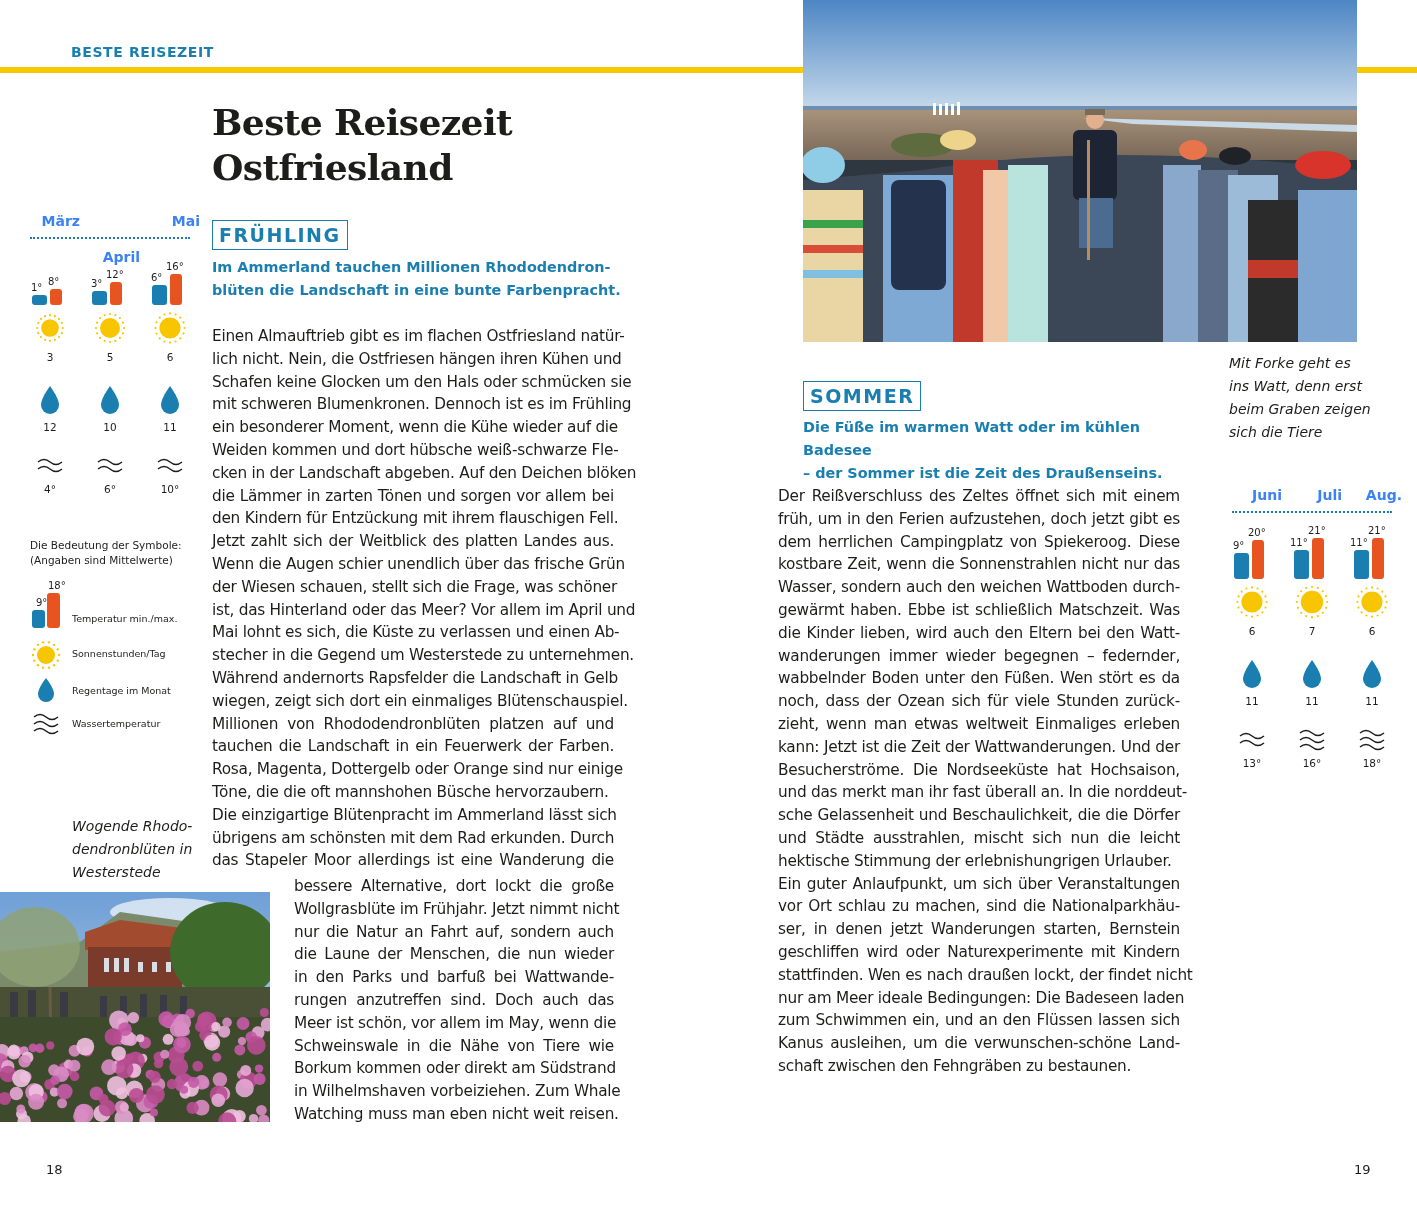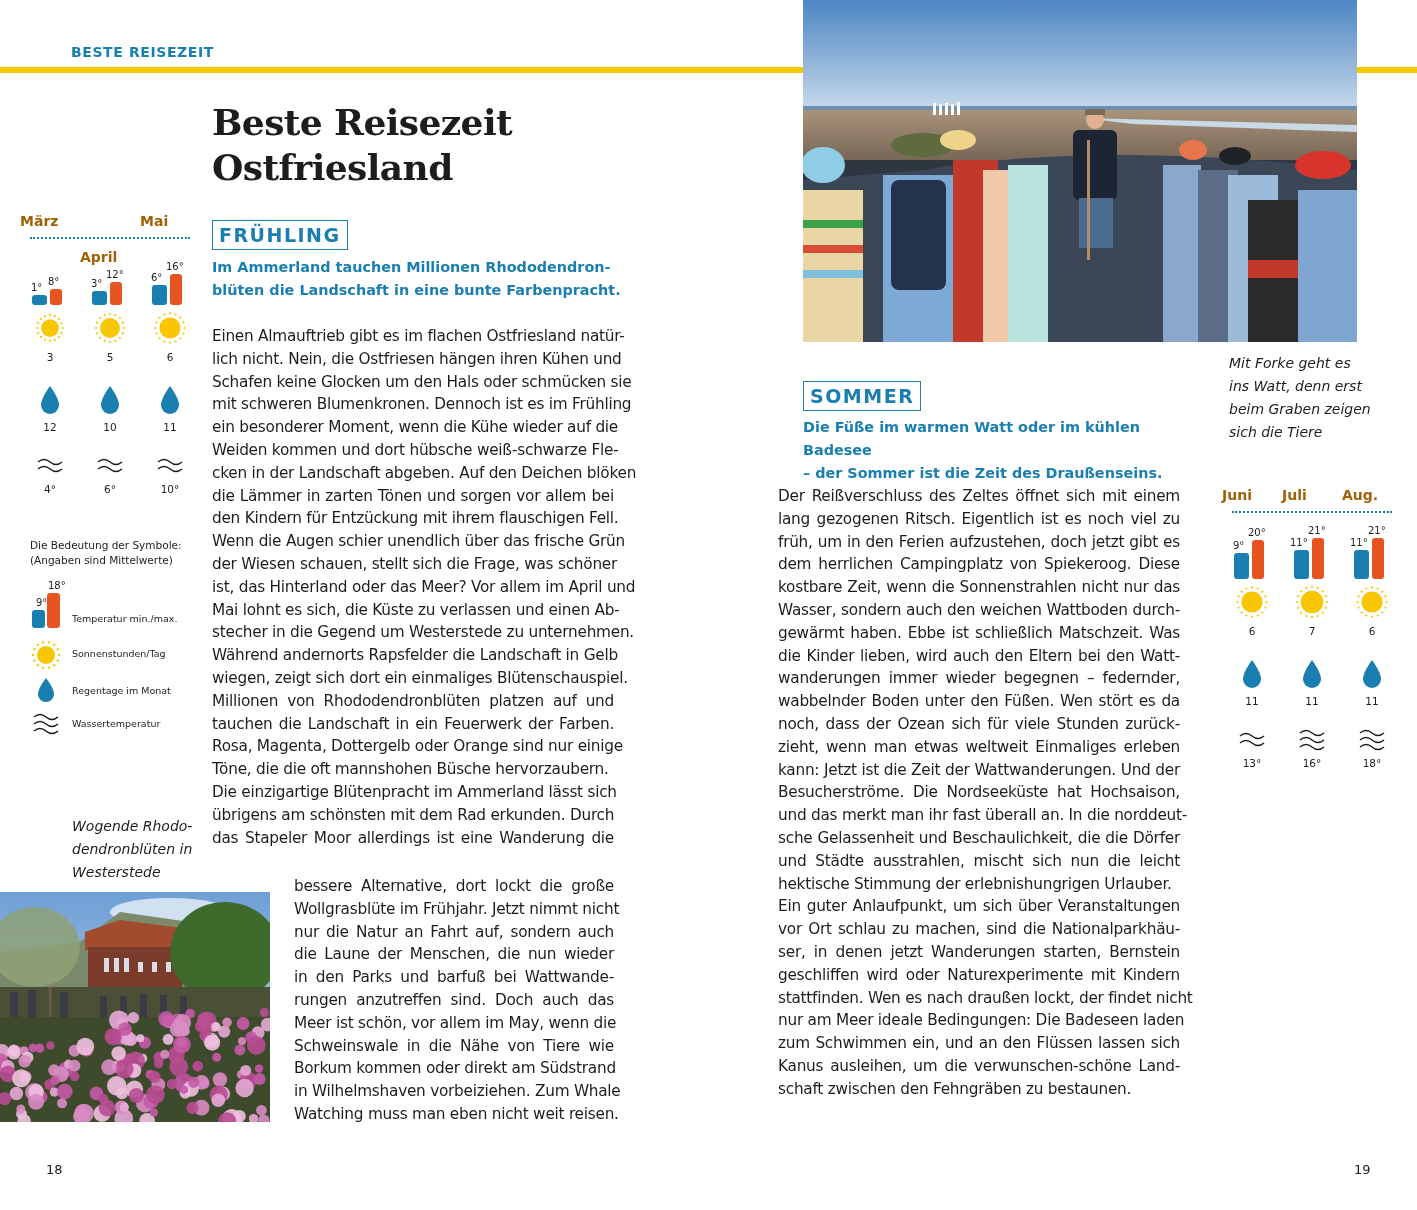--- a/index.html
+++ b/index.html
@@ -20,21 +20,21 @@
   .body-text { position: absolute; font-size: 15.3px; line-height: 22.8px; text-align: justify; color: #1d1d1b; letter-spacing: -0.25px; }
   .body-text .line { display: block; text-align: justify; text-align-last: justify; white-space: nowrap; height: 22.8px; overflow: visible; }
   .body-text .line.last { text-align-last: left; }
 
   .caption { position: absolute; font-style: italic; font-size: 14px; line-height: 23px; color: #1d1d1b; }
 
   .photo { position: absolute; overflow: hidden; }
 
   .climate { position: absolute; }
   .climate .months { position: absolute; left: 0; top: 0; width: 100%; height: 26px; border-bottom: 2px dotted #1a7fb0; }
-  .climate .month { position: absolute; top: 0; width: 60px; text-align: left; font-size: 14px; font-weight: bold; color: #a16207; }
+  .climate .month { position: absolute; top: 0; width: 60px; text-align: right; font-size: 14px; font-weight: bold; color: #3b82f6; }
   .climate .col { position: absolute; width: 60px; }
   .bar { position: absolute; bottom: 0; border-radius: 3px; }
   .bar.min { background: #1a7fb0; width: 15px; }
   .bar.max { background: #e8541f; width: 12px; }
   .tlabel { position: absolute; font-size: 10px; color: #1d1d1b; white-space: nowrap; }
   .small-val { position: absolute; width: 60px; text-align: center; font-size: 10.5px; color: #1d1d1b; }
   .icon-box { position: absolute; left: 50%; transform: translateX(-50%); }
 
   .legend-title { position: absolute; left: 30px; top: 538px; font-size: 10.5px; line-height: 15px; color: #1d1d1b; }
   .legend-row { position: absolute; left: 30px; }
@@ -237,20 +237,21 @@
 <div class="body-text" id="spring-body" style="left:212px; top:325px; width:402px;">
     <span class="line">Einen Almauftrieb gibt es im flachen Ostfriesland natür-</span>
     <span class="line">lich nicht. Nein, die Ostfriesen hängen ihren Kühen und</span>
     <span class="line">Schafen keine Glocken um den Hals oder schmücken sie</span>
     <span class="line">mit schweren Blumenkronen. Dennoch ist es im Frühling</span>
     <span class="line">ein besonderer Moment, wenn die Kühe wieder auf die</span>
     <span class="line">Weiden kommen und dort hübsche weiß-schwarze Fle-</span>
     <span class="line">cken in der Landschaft abgeben. Auf den Deichen blöken</span>
     <span class="line">die Lämmer in zarten Tönen und sorgen vor allem bei</span>
     <span class="line">den Kindern für Entzückung mit ihrem flauschigen Fell.</span>
+    <span class="line">Jetzt zahlt sich der Weitblick des platten Landes aus.</span>
     <span class="line">Wenn die Augen schier unendlich über das frische Grün</span>
     <span class="line">der Wiesen schauen, stellt sich die Frage, was schöner</span>
     <span class="line">ist, das Hinterland oder das Meer? Vor allem im April und</span>
     <span class="line">Mai lohnt es sich, die Küste zu verlassen und einen Ab-</span>
     <span class="line">stecher in die Gegend um Westerstede zu unternehmen.</span>
     <span class="line">Während andernorts Rapsfelder die Landschaft in Gelb</span>
     <span class="line">wiegen, zeigt sich dort ein einmaliges Blütenschauspiel.</span>
     <span class="line">Millionen von Rhododendronblüten platzen auf und</span>
     <span class="line">tauchen die Landschaft in ein Feuerwerk der Farben.</span>
     <span class="line">Rosa, Magenta, Dottergelb oder Orange sind nur einige</span>
@@ -531,21 +532,20 @@
   <span style="display:block">sich die Tiere</span>
 </div>
 
 <div class="season-box" style="left:803px; top:381px;">SOMMER</div>
 <div class="lede" style="left:803px; top:416px; width:410px;">
   <span style="display:block">Die Füße im warmen Watt oder im kühlen Badesee</span>
   <span style="display:block">– der Sommer ist die Zeit des Draußenseins.</span>
 </div>
 <div class="body-text" id="summer-body" style="left:778px; top:485px; width:402px;">
     <span class="line">Der Reißverschluss des Zeltes öffnet sich mit einem</span>
-    <span class="line">lang gezogenen Ritsch. Eigentlich ist es noch viel zu</span>
     <span class="line">früh, um in den Ferien aufzustehen, doch jetzt gibt es</span>
     <span class="line">dem herrlichen Campingplatz von Spiekeroog. Diese</span>
     <span class="line">kostbare Zeit, wenn die Sonnenstrahlen nicht nur das</span>
     <span class="line">Wasser, sondern auch den weichen Wattboden durch-</span>
     <span class="line">gewärmt haben. Ebbe ist schließlich Matschzeit. Was</span>
     <span class="line">die Kinder lieben, wird auch den Eltern bei den Watt-</span>
     <span class="line">wanderungen immer wieder begegnen – federnder,</span>
     <span class="line">wabbelnder Boden unter den Füßen. Wen stört es da</span>
     <span class="line">noch, dass der Ozean sich für viele Stunden zurück-</span>
     <span class="line">zieht, wenn man etwas weltweit Einmaliges erleben</span>

